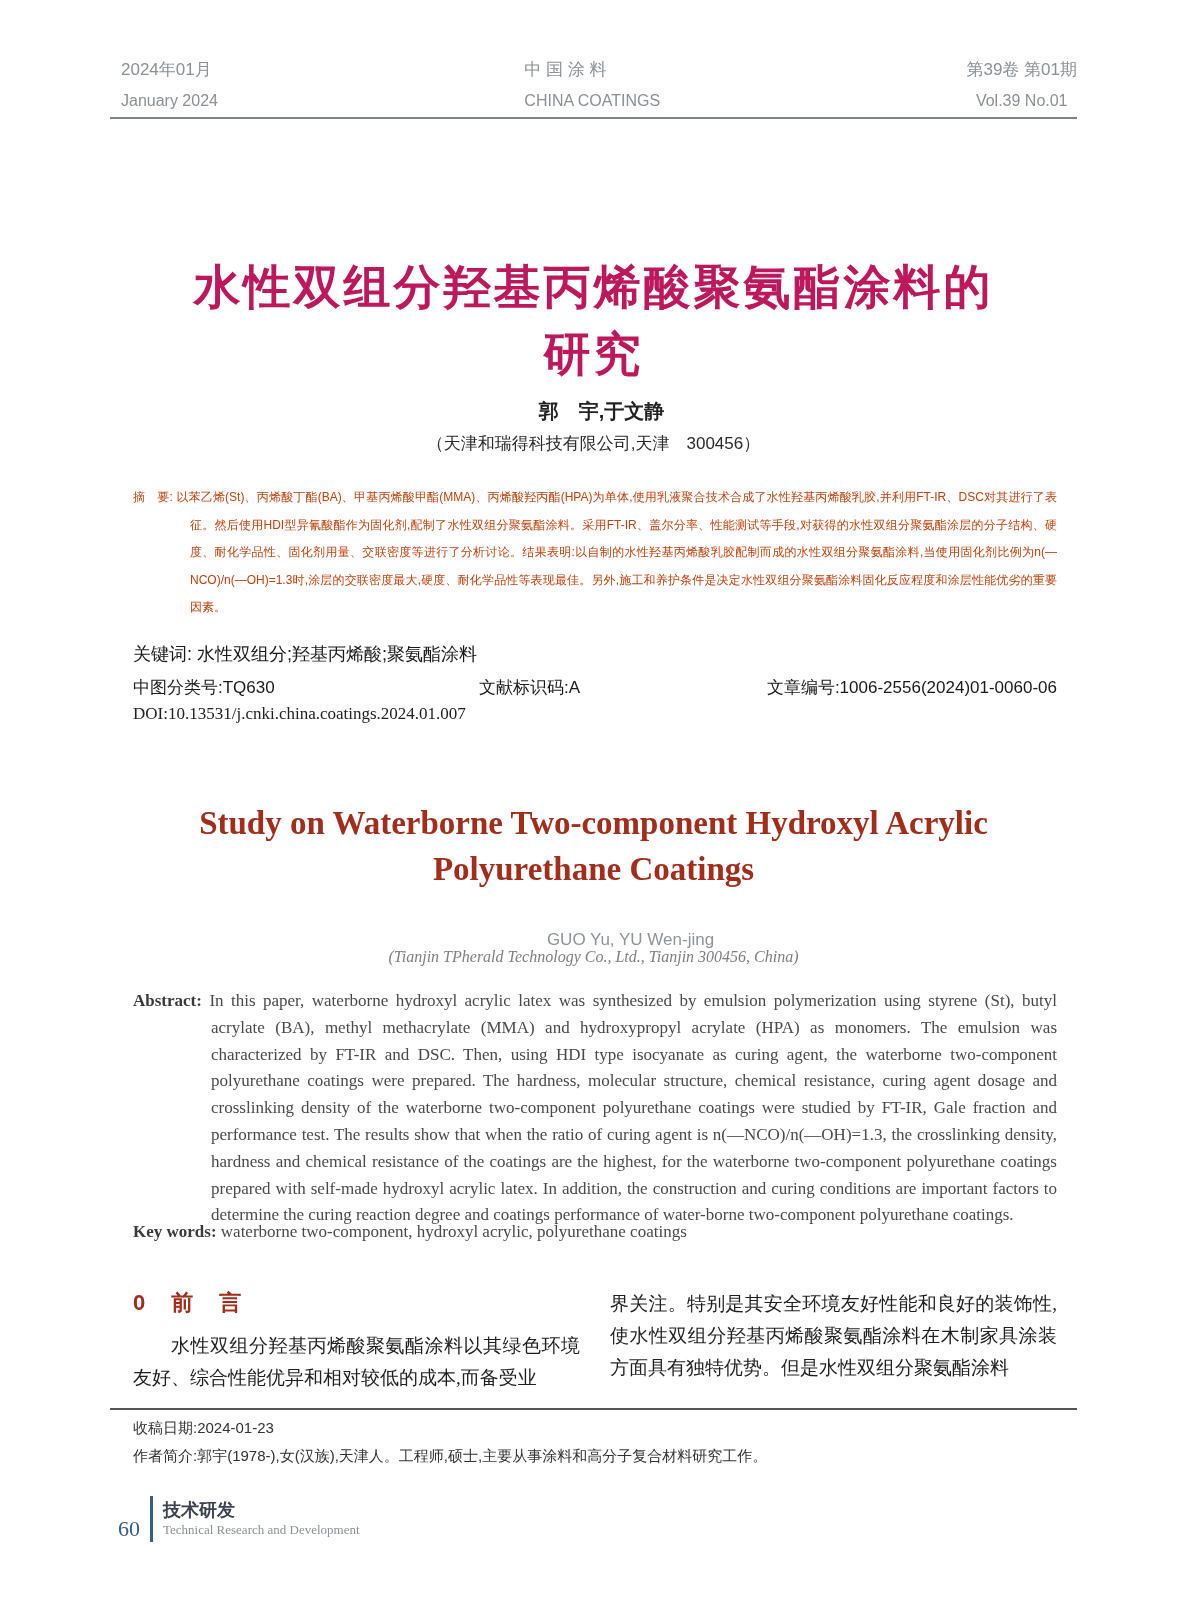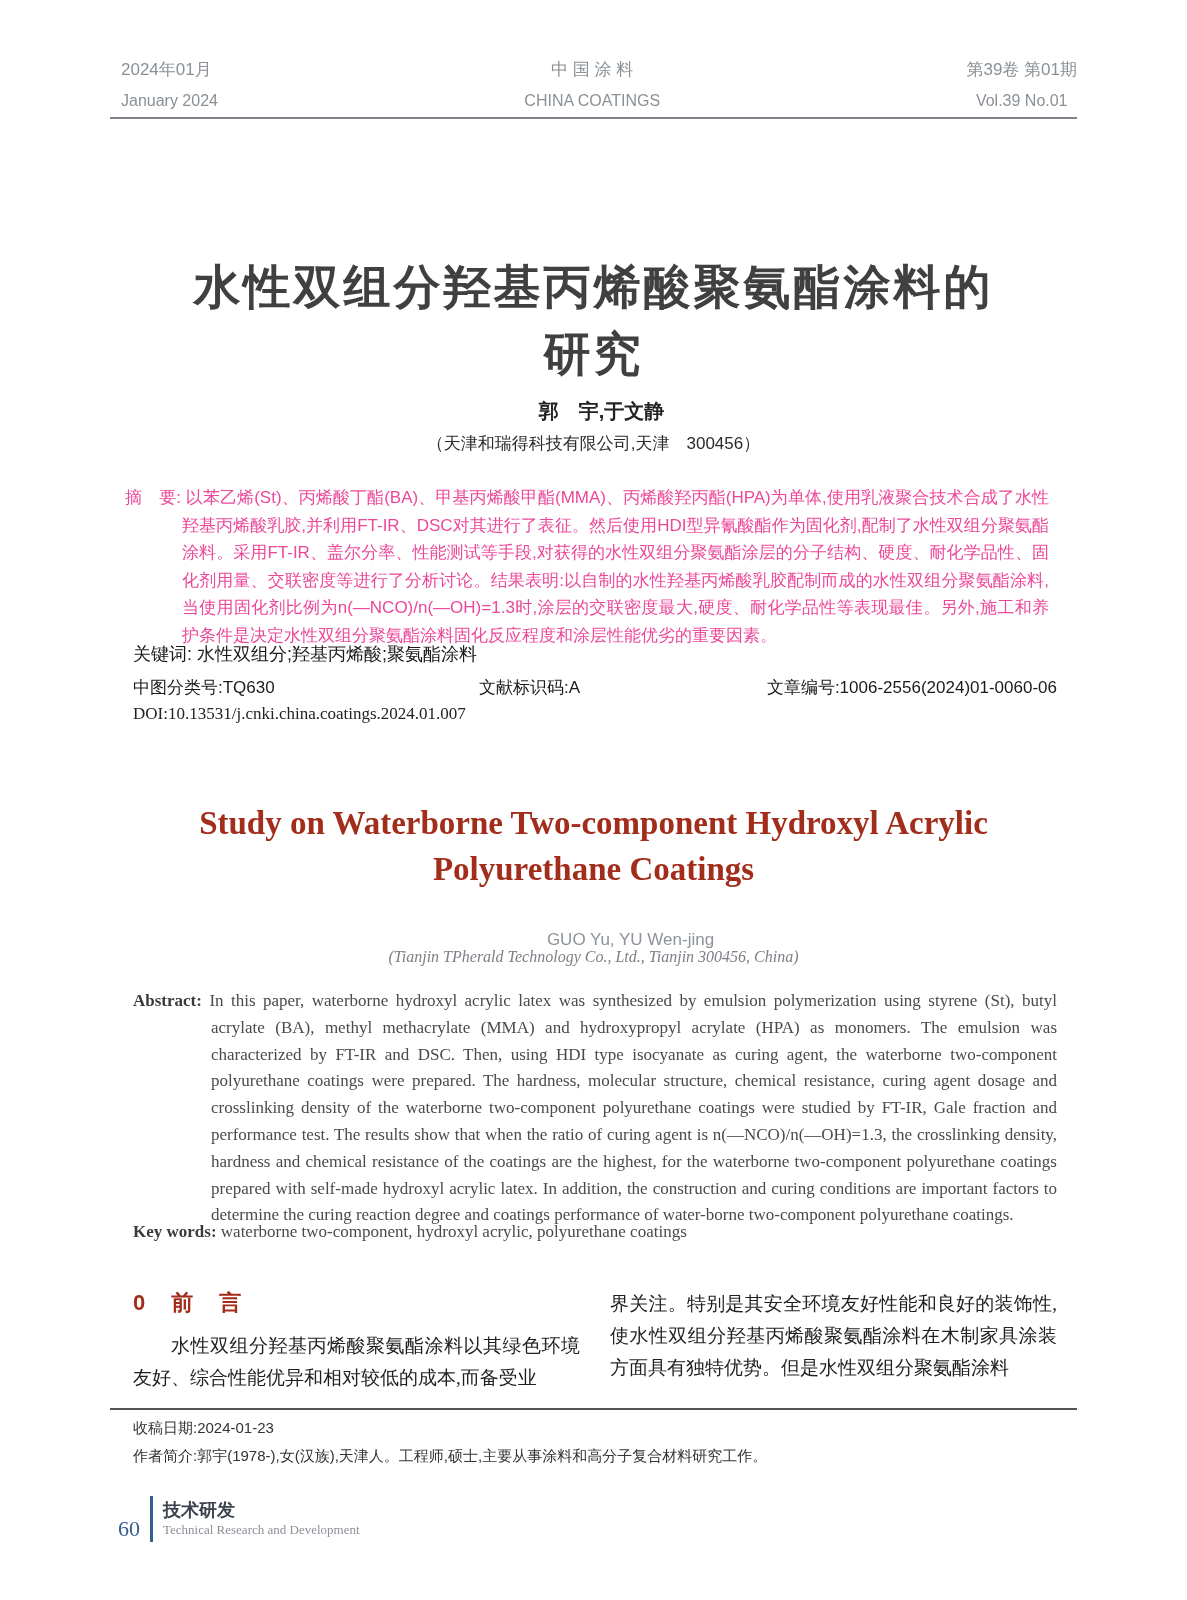--- a/index.html
+++ b/index.html
@@ -16,41 +16,41 @@
   .abs { position: absolute; }
 
   
   .header {
     top: 54px; left: 110px; right: 110px;
     display: flex; justify-content: space-between;
     color: #8a9095; font-size: 17px; line-height: 31px; margin-left: 11px;
   }
   .header .cell { display: flex; flex-direction: column; }
   .header .c-left { text-align: left; }
-  .header .c-center { text-align: center; }
+  .header .c-center { text-align: left; }
   .header .c-right { text-align: center; }
   .header .en { font-size: 16px; }
   .header-rule { top: 117px; left: 110px; right: 110px; height: 2px; background: #7d8389; }
 
   
   .title-zh {
     top: 253px; left: 0; width: 100%;
-    text-align: center; color: #404040;
+    text-align: center; color: #be185d;
     font-weight: bold; font-size: 47px; line-height: 67px;
     letter-spacing: 3px;
   }
   .authors-zh { top: 398px; left: 8px; width: 100%; text-align: center; font-size: 20px; font-weight: bold; color: #222; }
   .affil-zh   { top: 432px; left: 0; width: 100%; text-align: center; font-size: 17px; color: #2b2b2b; }
 
   
   .abstract-zh {
-    top: 484px; left: 125px; width: 924px;
-    font-size: 17px; line-height: 27.5px; text-align: justify;
+    top: 484px; left: 133px; width: 924px;
+    font-size: 12px; line-height: 27.5px; text-align: justify;
     padding-left: 57px; text-indent: -57px; box-sizing: border-box;
-    color: #ec4899;
+    color: #c2410c;
   }
   .keywords-zh { top: 642px; left: 133px; width: 924px; font-size: 18px; color: #1a1a1a; }
 
   .meta-row { top: 676px; left: 133px; width: 924px; height: 24px; font-size: 17px; color: #1a1a1a; }
   .meta-row .m1 { position: absolute; left: 0; }
   .meta-row .m2 { position: absolute; left: 346px; }
   .meta-row .m3 { position: absolute; right: 0; }
   .doi { top: 704px; left: 133px; font-family: "Liberation Serif", serif; font-size: 17px; color: #222; }
 
   

